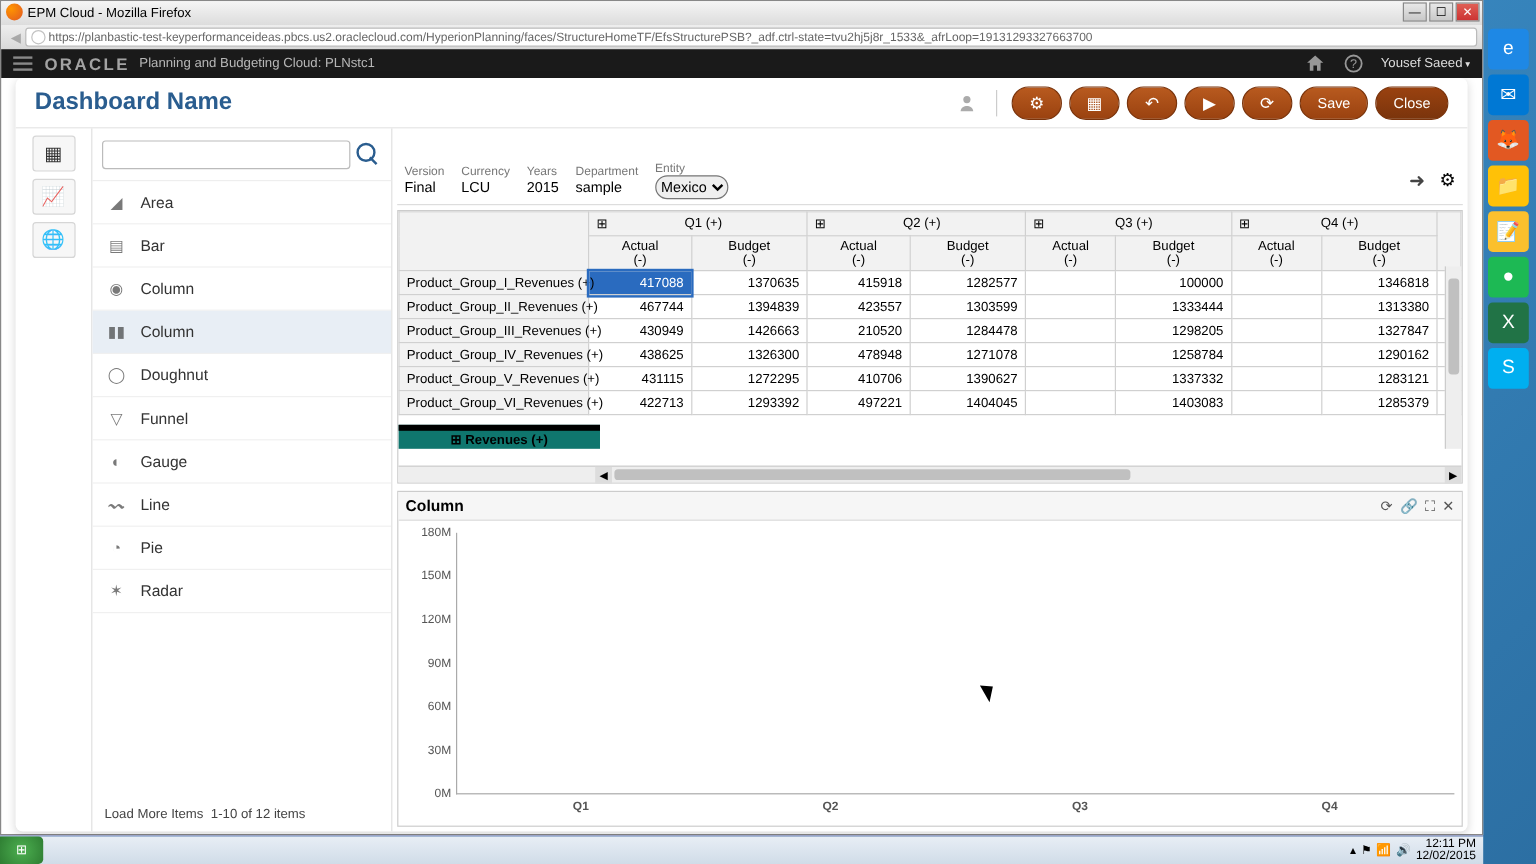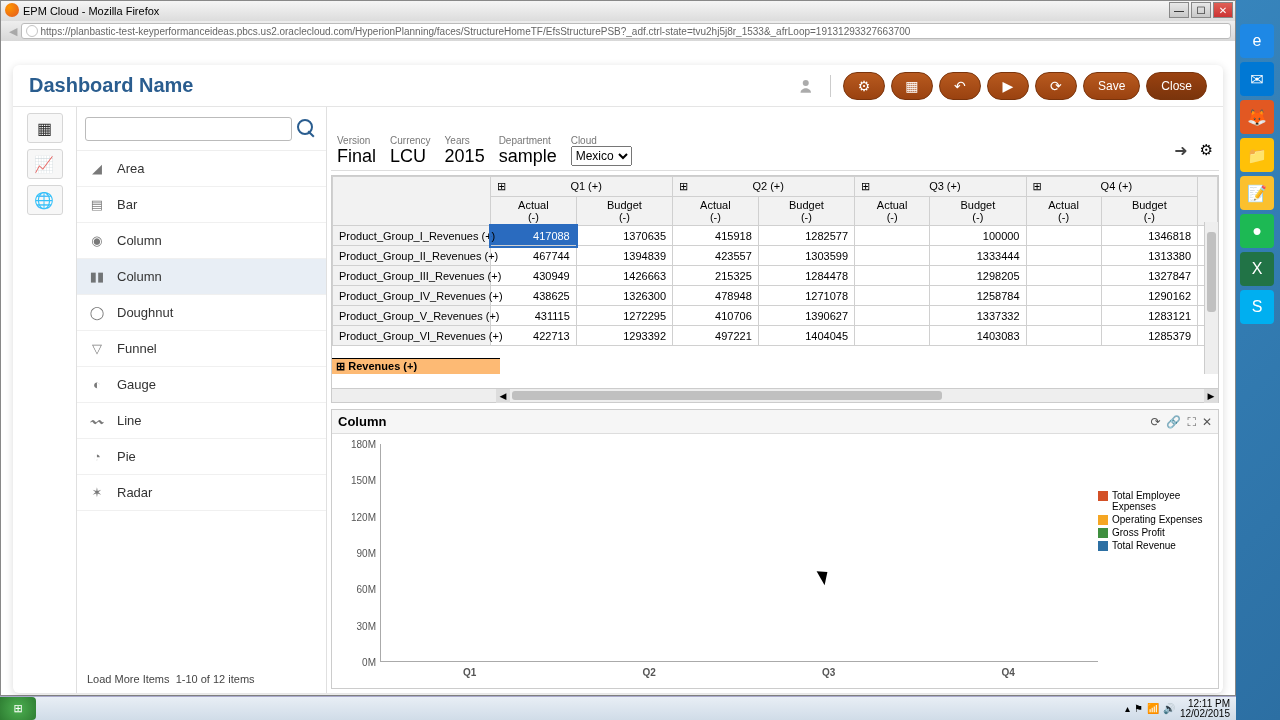--- a/index.html
+++ b/index.html
@@ -68,40 +68,40 @@
 .chart-item .ci-icon { width: 20px; height: 20px; opacity: .65; display:flex; align-items:center; justify-content:center; }
 .load-more { font-size: 11px; padding: 8px 10px; color: #444; }
 .load-more .count { font-weight: normal; }
 
 
 .main { flex: 1; display: flex; flex-direction: column; padding: 0 4px 4px 4px; overflow: hidden; margin-top: 24px; }
 
 
 .pov { height: 40px; border-bottom: 1px solid #ddd; display: flex; align-items: center; font-size: 11px; gap: 14px; padding: 0 6px; }
 .pov-cell .lbl { color: #777; font-size: 10px; }
-.pov-cell .val { font-size: 18px; }
-.pov select { font-size: 12px; height: 20px; }
+.pov-cell .val { font-size: 12px; }
+.pov select { font-size: 12px; height: 20px; border-radius: 10px; }
 .pov .r { margin-left: auto; display: flex; gap: 12px; }
 .pov .arrow { font-size: 16px; color: #444; }
 
 
 .grid-panel { border: 1px solid #ccc; margin-top: 4px; display: flex; flex-direction: column; height: 228px; }
 .grid-title { background: #f6f6f6; padding: 4px 8px; font-size: 13px; font-weight: bold; border-bottom: 1px solid #ddd; }
 .grid-scroll { position: relative; flex: 1; overflow: hidden; }
 .grid-table { border-collapse: collapse; font-size: 11px; width: 100%; }
 .grid-table th, .grid-table td { border: 1px solid #d0d0d0; padding: 2px 6px; text-align: right; height: 20px; }
 .grid-table th { background: #f2f2f2; font-weight: normal; text-align: center; }
 .grid-table .rowh { text-align: left; background: #f2f2f2; width: 158px; max-width: 158px; white-space: nowrap; }
 .grid-table .sel { background: #2a6bbf; color: #fff; outline: 2px solid #2a6bbf; }
 .vscroll { position: absolute; right: 0; top: 46px; bottom: 14px; width: 14px; background: #eee; border-left: 1px solid #ccc; }
 .vscroll .thumb { position: absolute; top: 10px; left: 2px; right: 2px; height: 80px; background: #c0c0c0; border-radius: 3px; }
 .hscroll { height: 14px; background: #eee; border-top: 1px solid #ccc; position: relative; }
 .hscroll .thumb { position: absolute; left: 180px; top: 2px; bottom: 2px; width: 430px; background: #c0c0c0; border-radius: 3px; }
 .hscroll .scroll-btn { position:absolute; top:0; width:14px; height:14px; background:#ddd; font-size:9px; display:flex;align-items:center;justify-content:center; }
-.revenues-peek { position:absolute; bottom:14px; left:0; background:#fdba74; border-top:1px solid #000000; width:168px; padding:1px 4px; font-size:11px; font-weight:bold; }
+.revenues-peek { position:absolute; bottom:14px; left:0; background:#0f766e; border-top:5px solid #000000; width:168px; padding:1px 4px; font-size:11px; font-weight:bold;text-align:center; }
 
 
 .chart-panel { border: 1px solid #ccc; margin-top: 6px; flex: 1; display: flex; flex-direction: column; min-height: 250px; }
 .chart-hdr { background: #f6f6f6; display: flex; align-items: center; padding: 4px 6px; border-bottom: 1px solid #ddd; }
 .chart-hdr .t { font-size: 13px; font-weight: bold; }
 .chart-hdr .tools { margin-left: auto; display: flex; gap: 6px; font-size: 12px; color: #555; }
 .chart-body { flex: 1; display: flex; padding: 6px; position: relative; }
 .plot-area { flex: 1; position: relative; }
 .legend { width: 114px; font-size: 10px; padding: 50px 4px 0 0; }
 .legend-item { display: flex; align-items: flex-start; gap: 4px; margin-bottom: 2px; line-height: 1.1; }
@@ -151,20 +151,37 @@
     </div>
   </div>
 
   <div class="ff-addrbar">
     <span style="margin:0 4px; opacity:.4;">◀</span>
     <div class="ff-addr">
           <span>https://planbastic-test-keyperformanceideas.pbcs.us2.oraclecloud.com/HyperionPlanning/faces/StructureHomeTF/EfsStructurePSB?_adf.ctrl-state=tvu2hj5j8r_1533&amp;_afrLoop=19131293327663700</span>
         </div>
   </div>
 
+  <div class="orc-banner">
+    <div class="menu-icon">
+          <span></span>
+        </div>
+    <span class="logo">ORACLE</span>
+    <span class="app">Planning and Budgeting Cloud: PLNstc1</span>
+    <div class="right">
+      <svg class="glyph" viewBox="0 0 24 24">
+            <path fill="#ccc" d="M12 3l9 8h-3v9h-4v-6h-4v6H6v-9H3z"></path>
+          </svg>
+      <svg class="glyph" viewBox="0 0 24 24">
+            <circle cx="12" cy="12" r="9" fill="none" stroke="#ccc" stroke-width="2"></circle>
+            <text x="12" y="17" text-anchor="middle" fill="#ccc" font-size="14">?</text>
+          </svg>
+      <span class="user">Yousef Saeed</span>
+    </div>
+  </div>
 
   <div class="canvas">
     <div class="dash-header">
       <span class="dash-title">Dashboard Name</span>
       <div class="spacer"></div>
       <div class="icon-btn">
             <svg width="18" height="18" viewBox="0 0 24 24">
               <circle cx="9" cy="8" r="4" fill="#888"></circle>
               <path d="M2 21c0-4 4-6 7-6s7 2 7 6" fill="#888"></path>
             </svg>
@@ -252,21 +269,21 @@
                 <div class="val">LCU</div>
               </div>
           <div class="pov-cell">
                 <div class="lbl">Years</div>
                 <div class="val">2015</div>
               </div>
           <div class="pov-cell">
                 <div class="lbl">Department</div>
                 <div class="val">sample</div>
               </div>
-          <div class="pov-cell"><div class="lbl">Cloud</div>
+          <div class="pov-cell"><div class="lbl">Entity</div>
             <select><option>Mexico</option></select>
           </div>
           <div class="r">
             <span class="arrow">➜</span>
             <span style="font-size:15px;">⚙</span>
           </div>
         </div>
 
         <div class="grid-panel">
           <div class="grid-scroll">
@@ -317,21 +334,21 @@
                       <td></td>
                       <td>1313380</td>
                       <td></td>
                     </tr>
                   </tbody>
                   <tbody>
                     <tr>
                       <td class="rowh">Product_Group_III_Revenues (+)</td>
                       <td>430949</td>
                       <td>1426663</td>
-                      <td>215325</td>
+                      <td>210520</td>
                       <td>1284478</td>
                       <td></td>
                       <td>1298205</td>
                       <td></td>
                       <td>1327847</td>
                       <td></td>
                     </tr>
                   </tbody>
                   <tbody>
                     <tr>
@@ -435,38 +452,20 @@
                     </div>
                     <div class="bar-group">
                       <div class="seg" style="height: 56.1111%; background: rgb(44, 111, 163);"></div>
                       <div class="seg" style="height: 25%; background: rgb(63, 143, 63);"></div>
                       <div class="seg" style="height: 7.22222%; background: rgb(245, 166, 35);"></div>
                       <div class="seg" style="height: 1.66667%; background: rgb(211, 80, 39);"></div>
                       <div class="xlabel">Q4</div>
                     </div>
                   </div>
             </div>
-            <div class="legend" id="legend">
-                  <div class="legend-item">
-                    <span class="sw" style="background:#d35027"></span>
-                    <span>Total Employee Expenses</span>
-                  </div>
-                  <div class="legend-item">
-                    <span class="sw" style="background:#f5a623"></span>
-                    <span>Operating Expenses</span>
-                  </div>
-                  <div class="legend-item">
-                    <span class="sw" style="background:#3f8f3f"></span>
-                    <span>Gross Profit</span>
-                  </div>
-                  <div class="legend-item">
-                    <span class="sw" style="background:#2c6fa3"></span>
-                    <span>Total Revenue</span>
-                  </div>
-                </div>
           </div>
         </div>
       </div>
     </div>
   </div>
 </div>
 
 <div class="cursor"></div>
 
 <div class="right-rail" id="rail">

